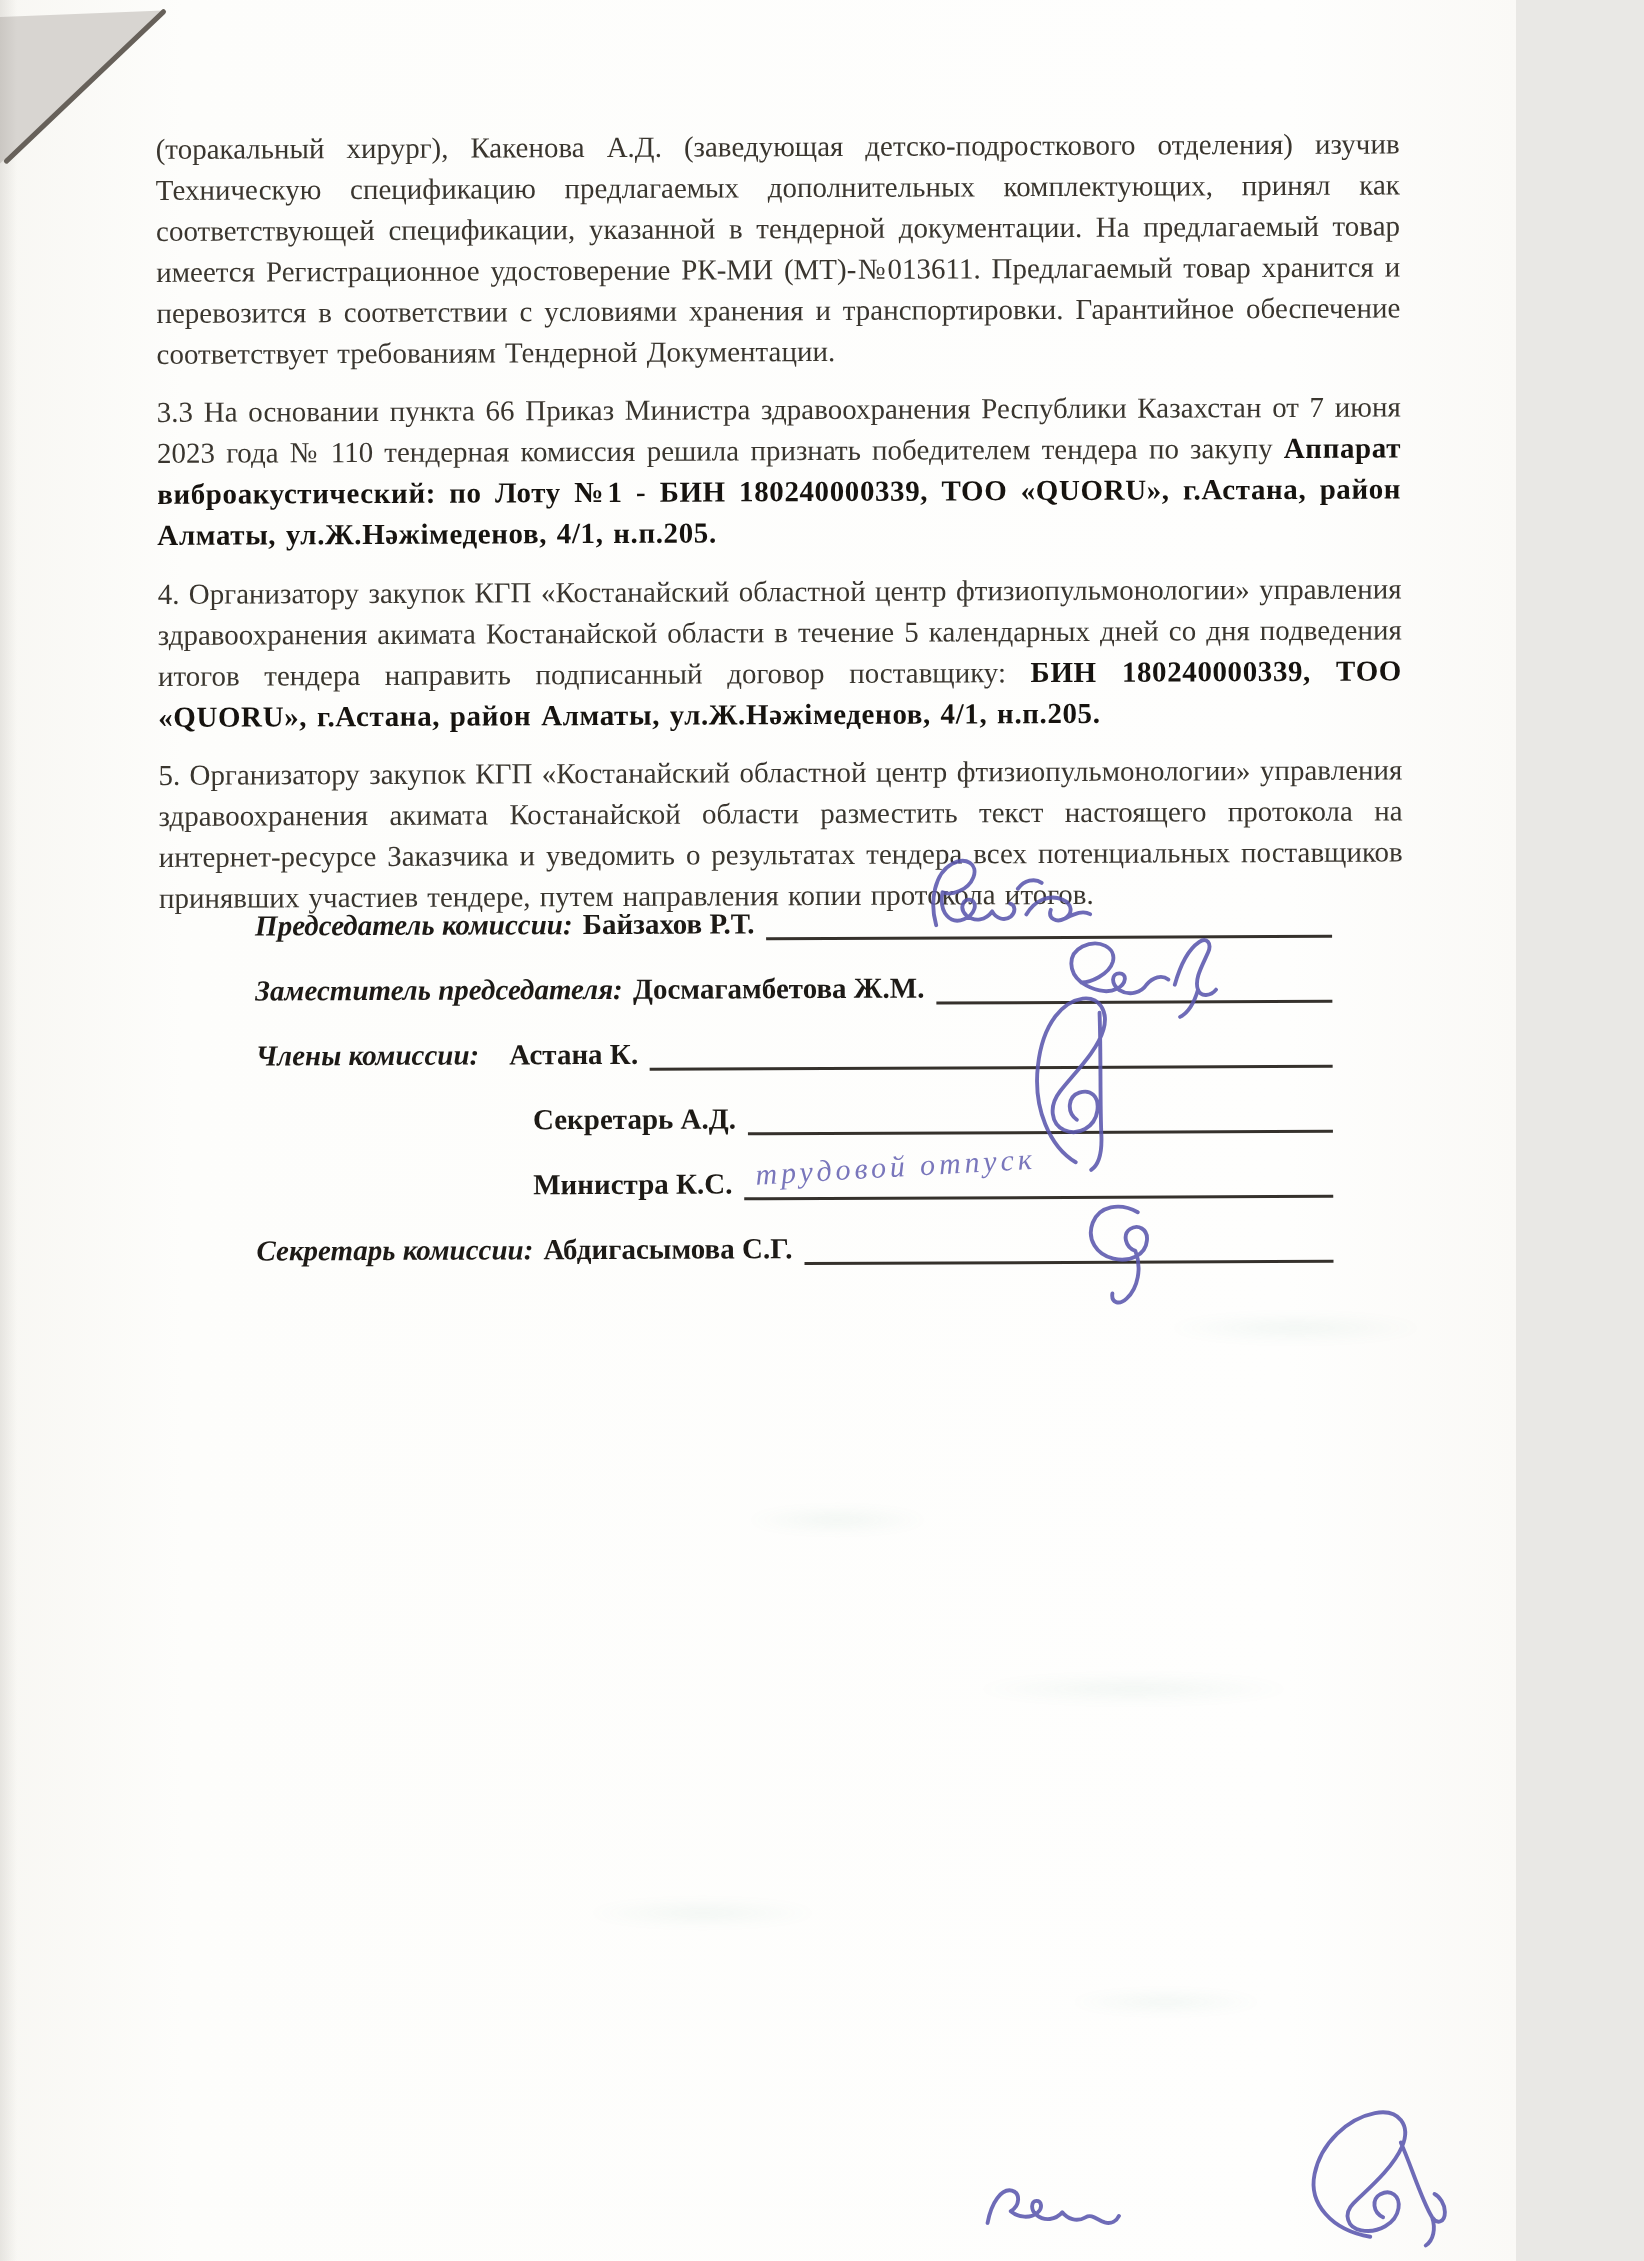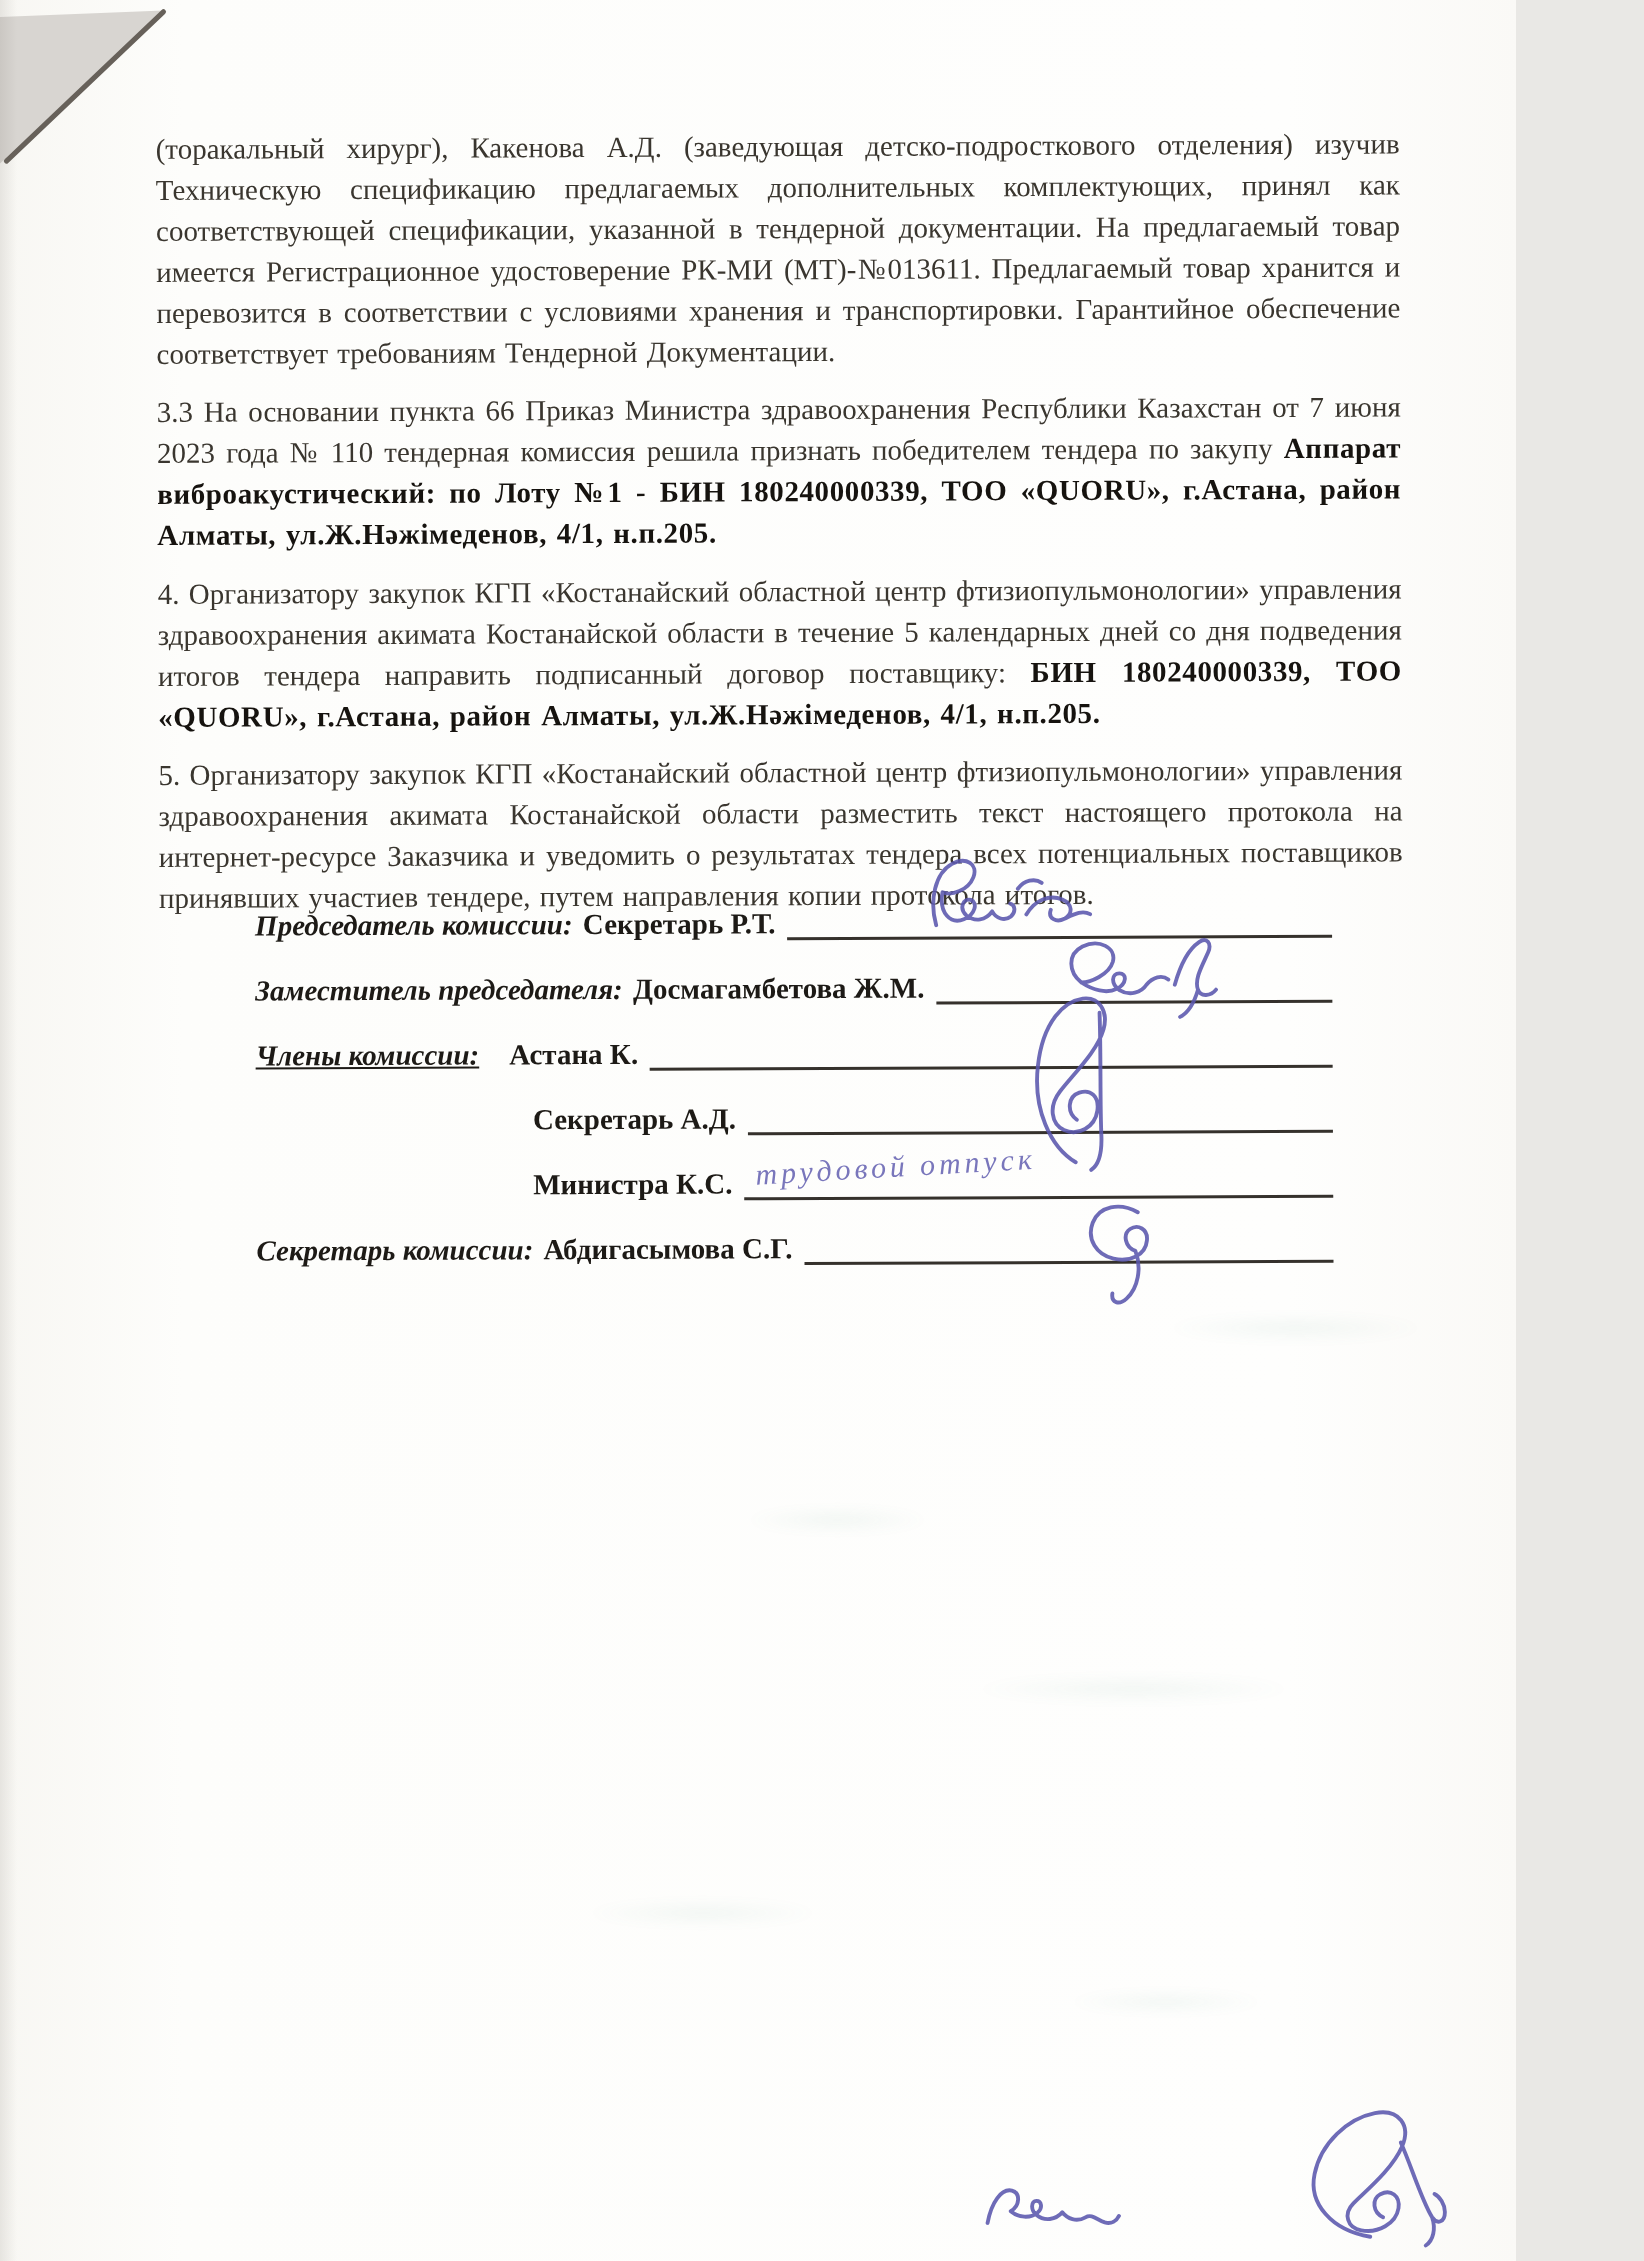--- a/index.html
+++ b/index.html
@@ -17,21 +17,21 @@
   .content{position:absolute;left:155px;right:117px;top:126px;color:#3a362f;}
   .content p{
     font-size:29px;line-height:41px;text-align:justify;
     margin:0 0 17.4px 0;word-spacing:1.9px;
   }
   .content b{color:#16130f;letter-spacing:0.6px;}
   .sig-block{position:absolute;left:251px;top:881px;width:1077px;color:#1d1a16;}
   .sig-row{position:relative;height:65px;}
   .row-inner{position:absolute;left:0;right:0;bottom:6.4px;display:flex;align-items:flex-end;}
   .role{font-style:italic;font-weight:bold;font-size:29px;white-space:nowrap;margin-right:10.3px;}
-  .role.wide-gap{margin-right:30px;text-decoration:underline;}
+  .role.wide-gap{margin-right:30px;}
   .name{font-weight:bold;font-size:29px;white-space:nowrap;margin-right:11.6px;}
   .name.indent{margin-left:277px;}
   .line{flex:1;height:5.2px;border-bottom:3.2px solid #35312c;}
   .note{
     position:absolute;left:499px;bottom:22px;
     font-style:italic;font-size:30px;letter-spacing:3.9px;white-space:nowrap;
     color:#6e6bb6;transform:rotate(-3deg);opacity:.92;
   }
   .ink{position:absolute;left:0;top:0;pointer-events:none;}
   .ink path{fill:none;stroke-width:6;stroke-linecap:round;stroke-linejoin:round;opacity:.88;}
@@ -62,21 +62,21 @@
       <p><span>3.3  На основании пункта 66 Приказ Министра здравоохранения Республики Казахстан от 7 июня 2023 года № 110 тендерная комиссия решила признать победителем тендера по закупу </span><b>Аппарат виброакустический: по Лоту №1 - БИН 180240000339, ТОО «QUORU», г.Астана, район Алматы, ул.Ж.Нәжімеденов, 4/1, н.п.205.</b></p>
       <p><span>4. Организатору закупок КГП «Костанайский областной центр фтизиопульмонологии» управления здравоохранения акимата Костанайской области в течение 5 календарных дней со дня подведения итогов тендера направить подписанный договор поставщику: </span><b>БИН 180240000339, ТОО «QUORU», г.Астана, район Алматы, ул.Ж.Нәжімеденов, 4/1, н.п.205.</b></p>
       <p>5. Организатору закупок КГП «Костанайский областной центр фтизиопульмонологии» управления здравоохранения акимата Костанайской области разместить текст настоящего протокола на интернет-ресурсе Заказчика и уведомить о результатах тендера всех потенциальных поставщиков принявших участиев тендере, путем направления копии протокола итогов.</p>
     </div>
 
     <div class="sig-block">
 
       <div class="sig-row">
         <div class="row-inner">
           <span class="role">Председатель комиссии:</span>
-          <span class="name">Секретарь Р.Т.</span>
+          <span class="name">Байзахов Р.Т.</span>
           <div class="line"></div>
         </div>
       </div>
 
       <div class="sig-row">
         <div class="row-inner">
           <span class="role">Заместитель председателя:</span>
           <span class="name">Досмагамбетова Ж.М.</span>
           <div class="line"></div>
         </div>

